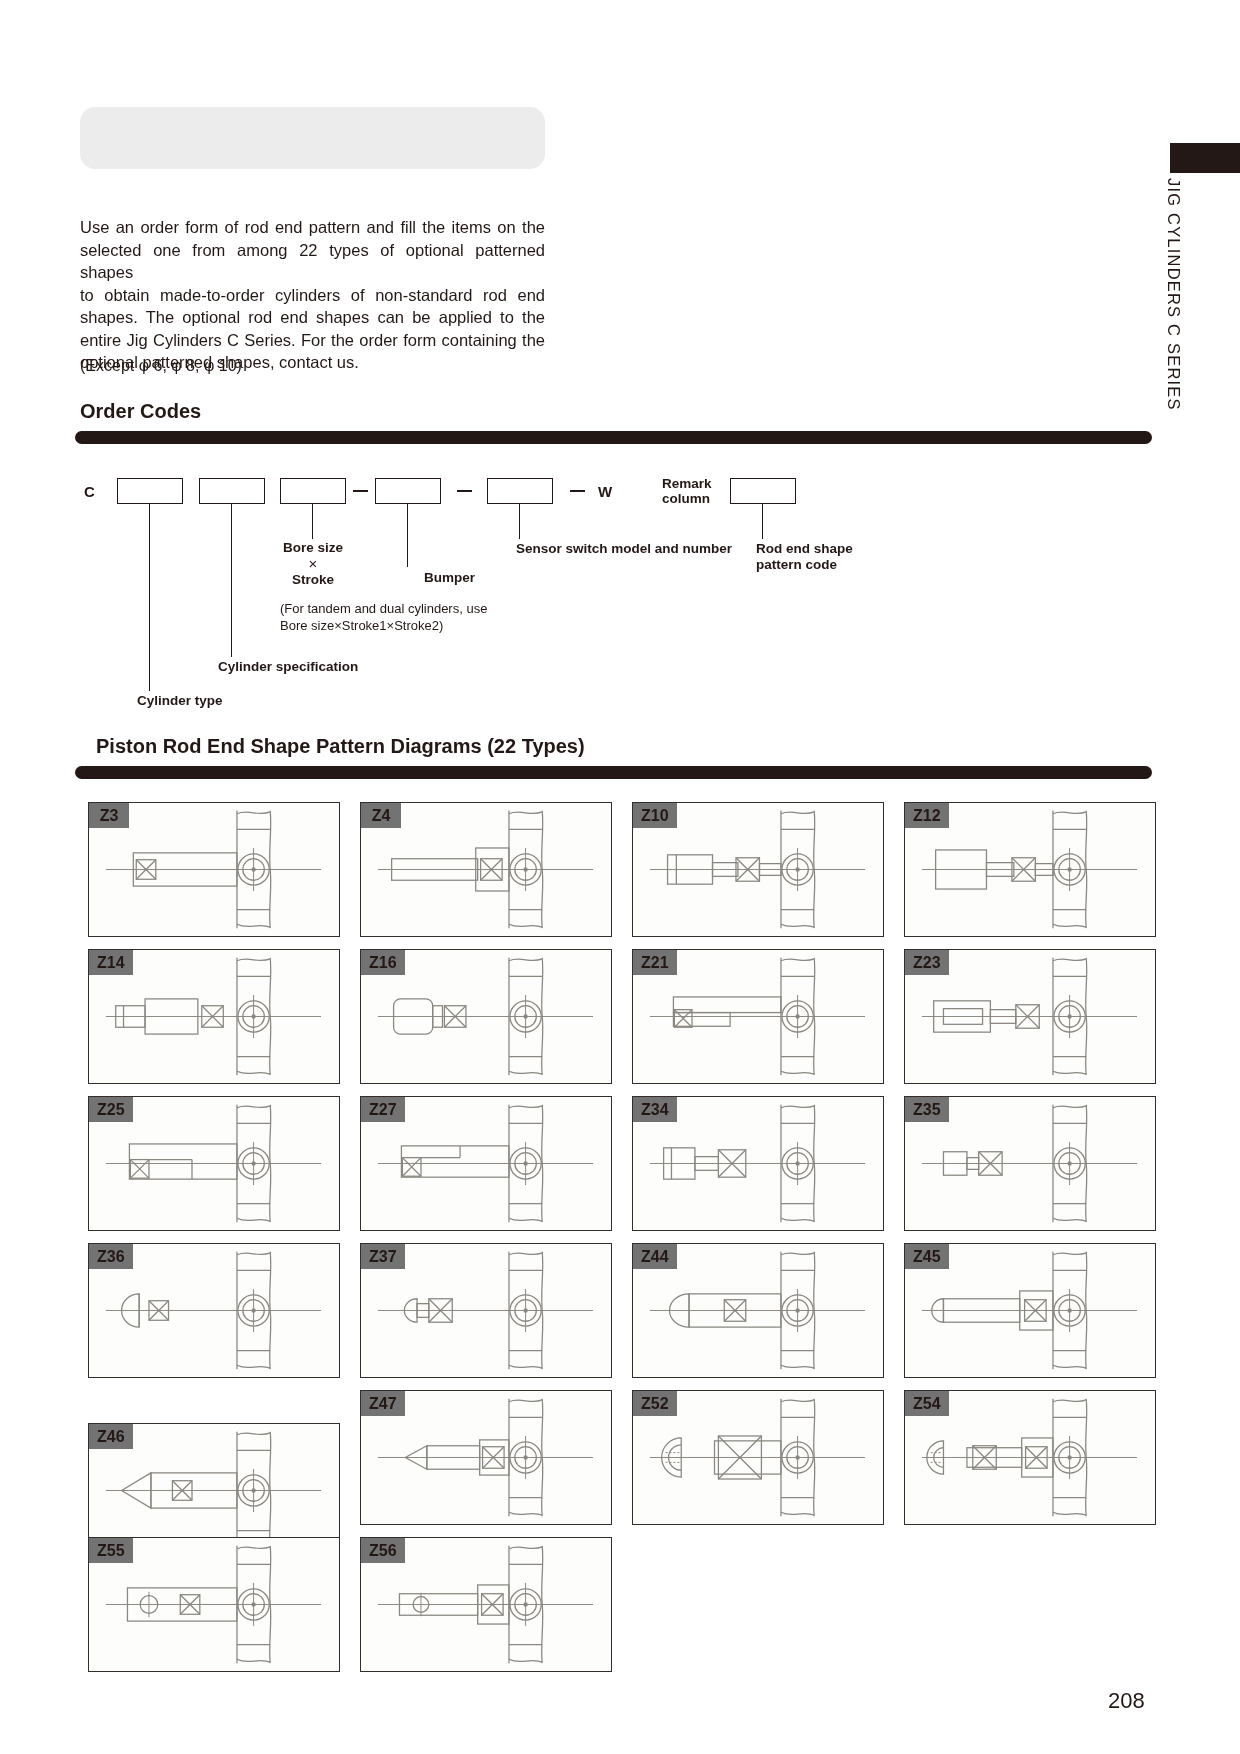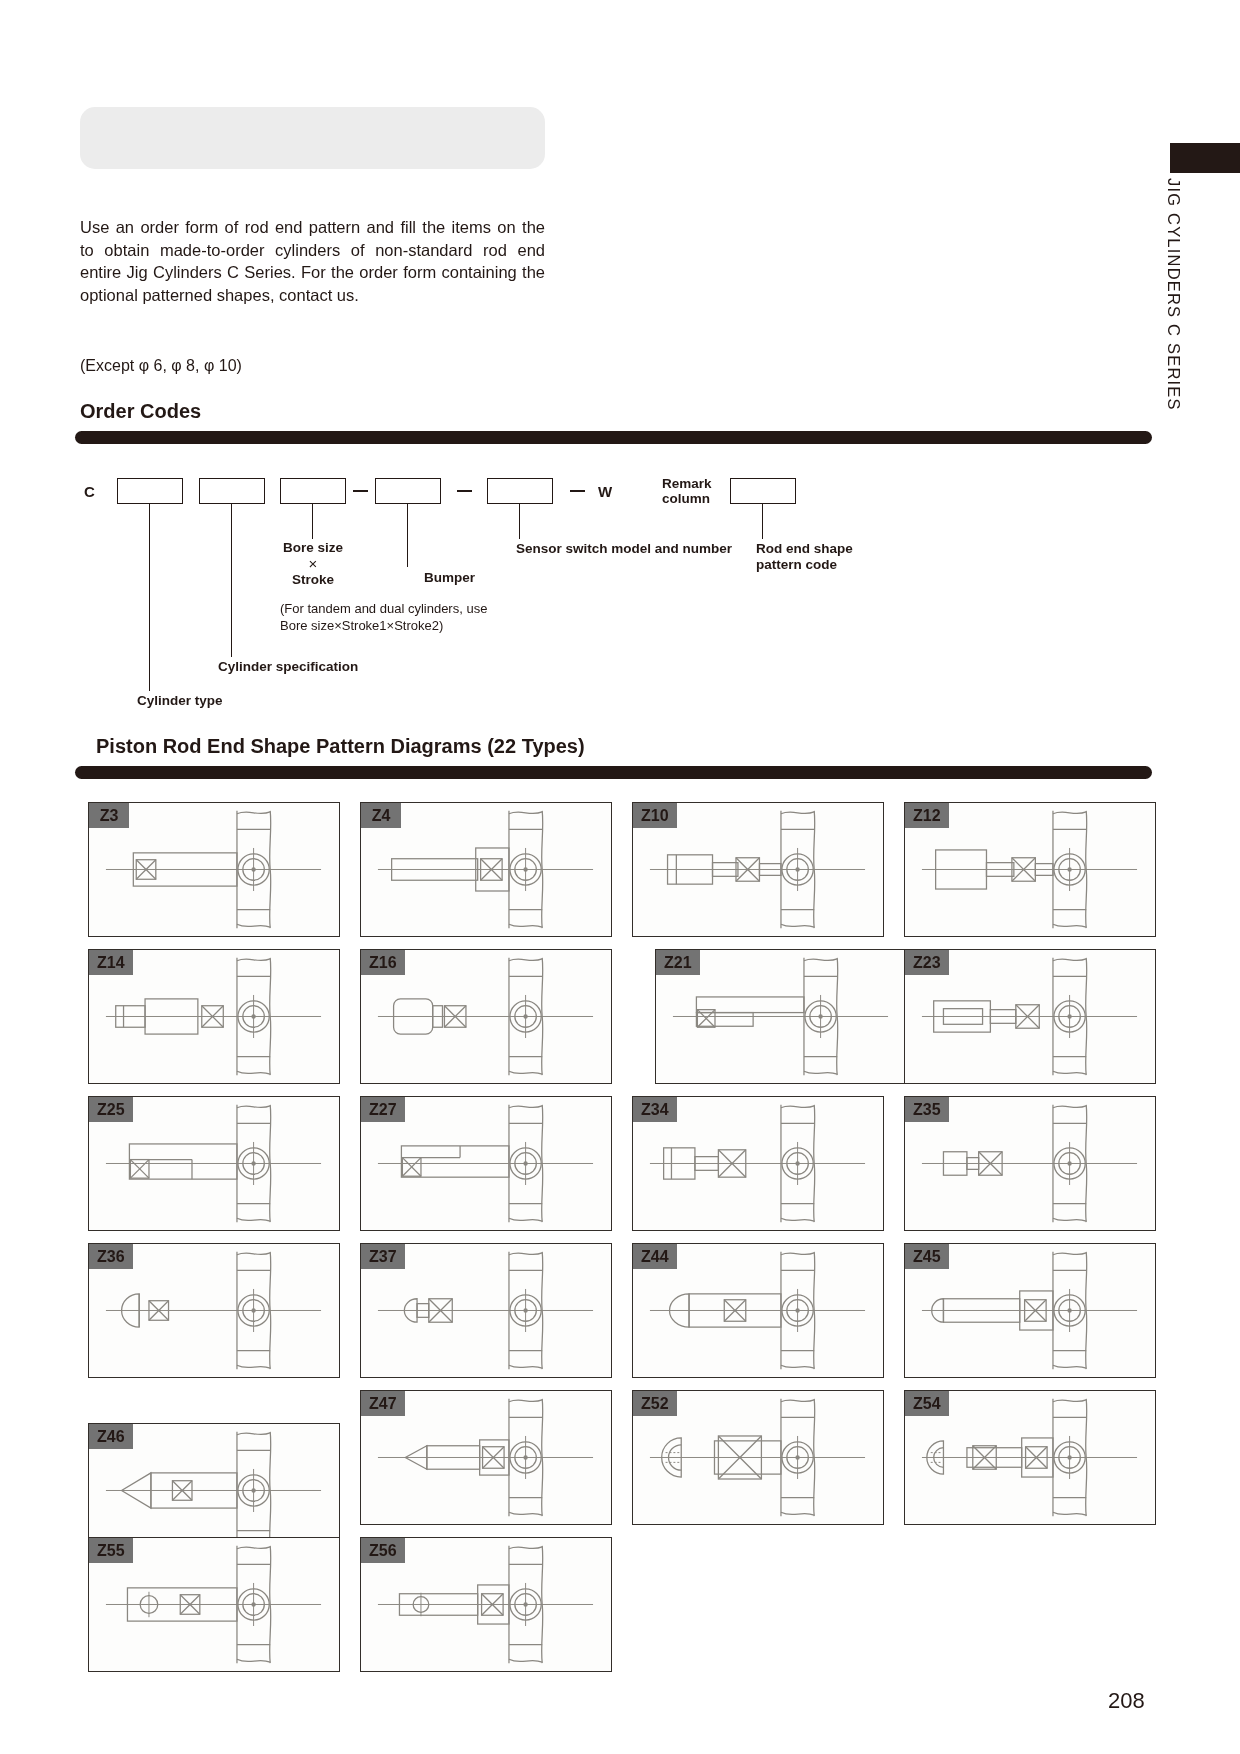--- a/index.html
+++ b/index.html
@@ -43,21 +43,23 @@
 
 <div id="page">
 
   <div class="abs gray-box"></div>
 
   <div class="abs side-tab"></div>
   <div class="abs side-label">JIG CYLINDERS C SERIES</div>
 
   <div class="abs" id="intro">
     <div class="intro-line">Use an order form of rod end pattern and fill the items on the</div>
+    <div class="intro-line">selected one from among 22 types of optional patterned shapes</div>
     <div class="intro-line">to obtain made-to-order cylinders of non-standard rod end</div>
+    <div class="intro-line">shapes. The optional rod end shapes can be applied to the</div>
     <div class="intro-line">entire Jig Cylinders C Series. For the order form containing the</div>
     <div class="intro-line last">optional patterned shapes, contact us.</div>
   </div>
   <div class="abs except">(Except φ 6,  φ 8,  φ 10)</div>
 
   <div class="abs sec-head" style="left:80px;top:400px;">Order Codes</div>
   <div class="abs bar" style="top:431px;"></div>
 
   <div class="abs code-letter" style="left:84px;top:483px;">C</div>
   <div class="abs obox" style="left:117px;top:478px;"></div>
@@ -234,21 +236,21 @@
             <line x1="167" y1="46" x2="167" y2="90" stroke-width="1"></line>
             <rect x="32" y="50" width="40" height="36" rx="7"></rect>
             <rect x="72" y="57" width="10" height="22" rx="0"></rect>
             <rect x="84" y="57" width="22" height="22"></rect>
             <line x1="84" y1="57" x2="106" y2="79"></line>
             <line x1="84" y1="79" x2="106" y2="57"></line>
           </g>
         </svg>
         <div class="badge">Z16</div>
       </div>
-      <div class="cell" style="left: 655px; top: 949px; padding-left: 22px;">
+      <div class="cell" style="left: 632px; top: 949px; padding-left: 22px;">
         <svg viewBox="0 0 252 135" width="249" height="132">
           <g stroke="#8a8781" fill="none" stroke-width="1.3">
             <line x1="16" y1="68" x2="236" y2="68" stroke-width="1"></line>
             <line x1="150" y1="8" x2="150" y2="128"></line>
             <path d="M184,8 C186,28 182,48 184,68 C186,88 182,108 184,128"></path>
             <path d="M150,11 C162,6 172,14 184,9"></path>
             <path d="M150,124 C162,130 172,122 184,127"></path>
             <line x1="150" y1="27" x2="184" y2="27"></line>
             <line x1="150" y1="109" x2="184" y2="109"></line>
             <circle cx="167" cy="68" r="16"></circle>

